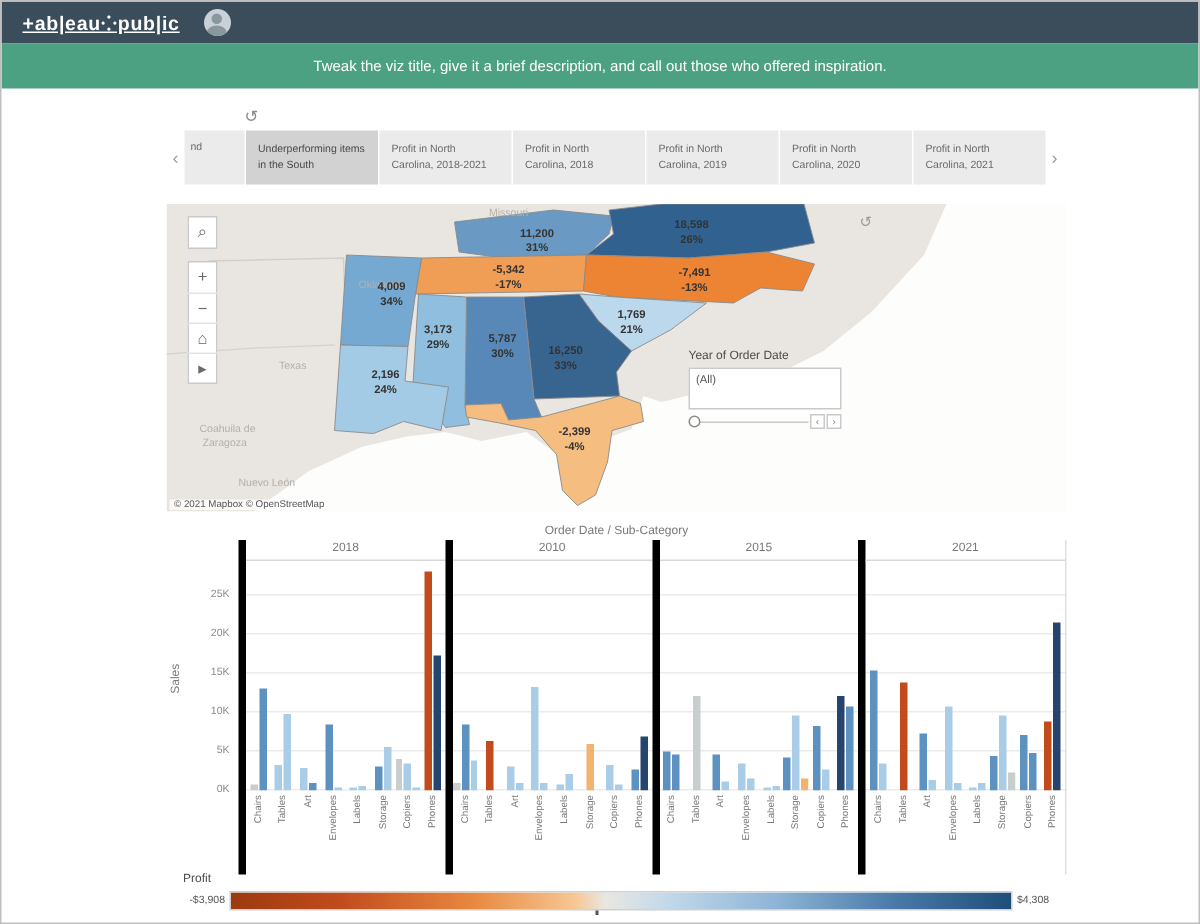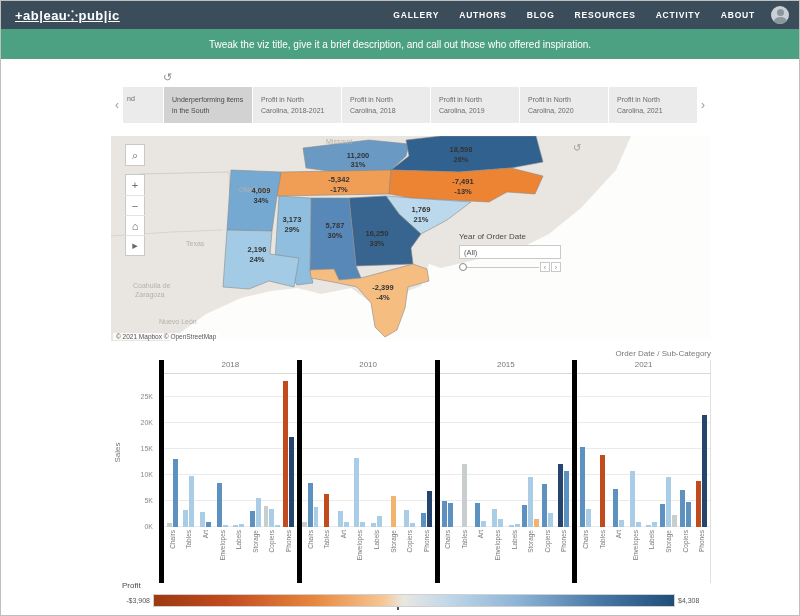--- a/index.html
+++ b/index.html
@@ -51,33 +51,33 @@
   .map-ctl .btn { width:20px; height:20px; display:flex; align-items:center; justify-content:center;
                   font-size:11px; color:#6a6a6a; cursor:pointer; }
   .map-ctl .btn + .btn { border-top:1px solid #e3e3e3; }
   .search-btn { left:14px; top:8px; height:22px; justify-content:center; }
   .zoom-stack { left:14px; top:38px; }
   .map-reset { position:absolute; left:462px; top:6px; font-size:10px; color:#9a9a9a; cursor:pointer; }
 
   
   .filter { position:absolute; left:348px; top:96px; width:214px; }
   .filter-title { font-size:8px; color:#4a4a4a; margin-bottom:4px; }
-  .filter-box { width:102px; height:14px; border:1px solid #c9c9c9; background:#fff;
+  .filter-box { width:102px; height:28px; border:1px solid #c9c9c9; background:#fff;
                 font-size:7.5px; color:#555; padding:2px 4px; }
   .slider-row { position:relative; width:102px; height:12px; margin-top:3px; }
   .slider-track { position:absolute; left:0; right:22px; top:5px; height:1px; background:#c9c9c9; }
   .slider-handle { position:absolute; left:0; top:1px; width:8px; height:8px; border-radius:50%;
                    background:#fff; border:1px solid #8a8a8a; cursor:pointer; }
   .slider-arrows { position:absolute; right:0; top:0; display:flex; gap:1px; }
   .slider-arrow { width:10px; height:10px; border:1px solid #c9c9c9; background:#fff; font-size:7px;
                   color:#8a8a8a; display:flex; align-items:center; justify-content:center; cursor:pointer; }
 
   
   .chart { position:absolute; left:0; top:277px; width:600px; }
-  .chart-title { text-align:right; font-size:8px; color:#787878; height:14px; padding-top:3px; }
+  .chart-title { text-align:center; font-size:8px; color:#787878; height:14px; padding-top:3px; }
   .chart-body { position:relative; display:flex; }
   .y-gutter { position:relative; width:48px; flex:none; }
   .ylabel { position:absolute; left:-4px; top:88px; font-size:8px; color:#787878;
             transform:rotate(-90deg); }
   .ytick { position:absolute; left:0; width:42px; text-align:right; font-size:7px; color:#8a8a8a; }
   .plot-col { position:relative; flex:1; }
   .grid { position:absolute; left:0; top:14px; width:100%; height:153px; }
   .gridline { position:absolute; left:0; width:100%; height:1px; background:#ebebeb; }
   .years { position:relative; display:flex; }
   .year { flex:1; border-left:5px solid #000000; }
@@ -101,28 +101,20 @@
   .legend-zero { position:absolute; bottom:-4px; width:2px; height:3px; background:#555; }
   .legend-max { font-size:7px; color:#555; padding-left:3px; }
 </style>
 </head>
 <body>
 
 <div class="screen">
 
   <div class="navbar">
     <div class="logo">+ab|eau⁘pub|ic</div>
-    <div class="nav-items" id="nav-items">
-        <div class="nav-item">GALLERY</div>
-        <div class="nav-item">AUTHORS</div>
-        <div class="nav-item">BLOG</div>
-        <div class="nav-item">RESOURCES</div>
-        <div class="nav-item">ACTIVITY</div>
-        <div class="nav-item">ABOUT</div>
-      </div>
     <div class="avatar"></div>
   </div>
 
   <div class="banner">
     <div class="banner-text">Tweak the viz title, give it a brief description, and call out those who offered inspiration.</div>
   </div>
 
   <div class="viz">
     <div class="undo-icon">↺</div>
 

